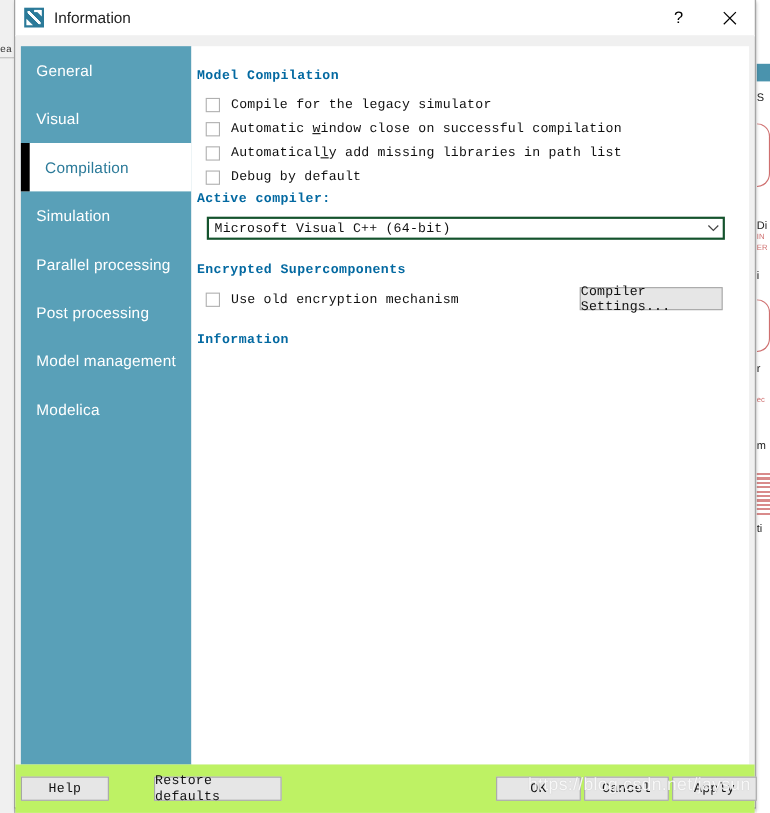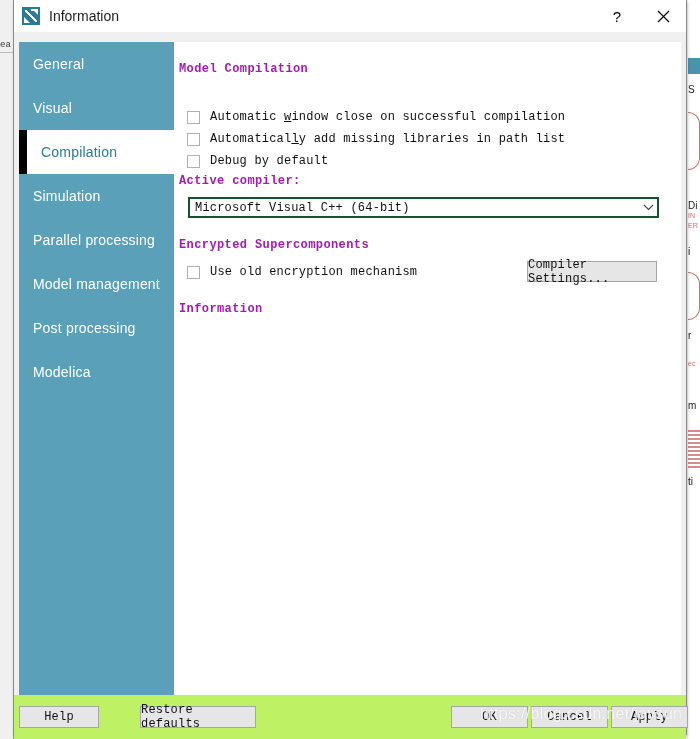--- a/index.html
+++ b/index.html
@@ -225,21 +225,21 @@
     background: #ffffff;
   }
   .mono {
     font-family: "Liberation Mono", monospace;
   }
   .section-head {
     position: absolute;
     font-family: "Liberation Mono", monospace;
     font-size: 12px;
     font-weight: bold;
-    color: #a21caf;
+    color: #0369a1;
     white-space: nowrap;
     letter-spacing: 0.4px;
   }
   .chk-row {
     position: absolute;
     display: flex;
     align-items: center;
     white-space: nowrap;
   }
   .chkbox {
@@ -385,29 +385,33 @@
   </div>
 
   <div class="dlg-body">
 
     <div class="sidebar">
       <div class="side-item">General</div>
       <div class="side-item">Visual</div>
       <div class="side-item selected">Compilation</div>
       <div class="side-item">Simulation</div>
       <div class="side-item">Parallel processing</div>
+      <div class="side-item">Post processing</div>
       <div class="side-item">Model management</div>
-      <div class="side-item">Post processing</div>
       <div class="side-item">Modelica</div>
     </div>
 
     <div class="content">
 
       <div class="section-head" style="left:5px; top:20px;">Model Compilation</div>
 
+      <div class="chk-row" style="left:13px; top:46px;">
+        <span class="chkbox"></span>
+        <span class="chk-label">Compile for the legacy simulator</span>
+      </div>
 
       <div class="chk-row" style="left:13px; top:68px;">
         <span class="chkbox"></span>
         <span class="chk-label">Automatic <u>w</u>indow close on successful compilation</span>
       </div>
 
       <div class="chk-row" style="left:13px; top:90px;">
         <span class="chkbox"></span>
         <span class="chk-label">Automatical<u>l</u>y add missing libraries in path list</span>
       </div>

